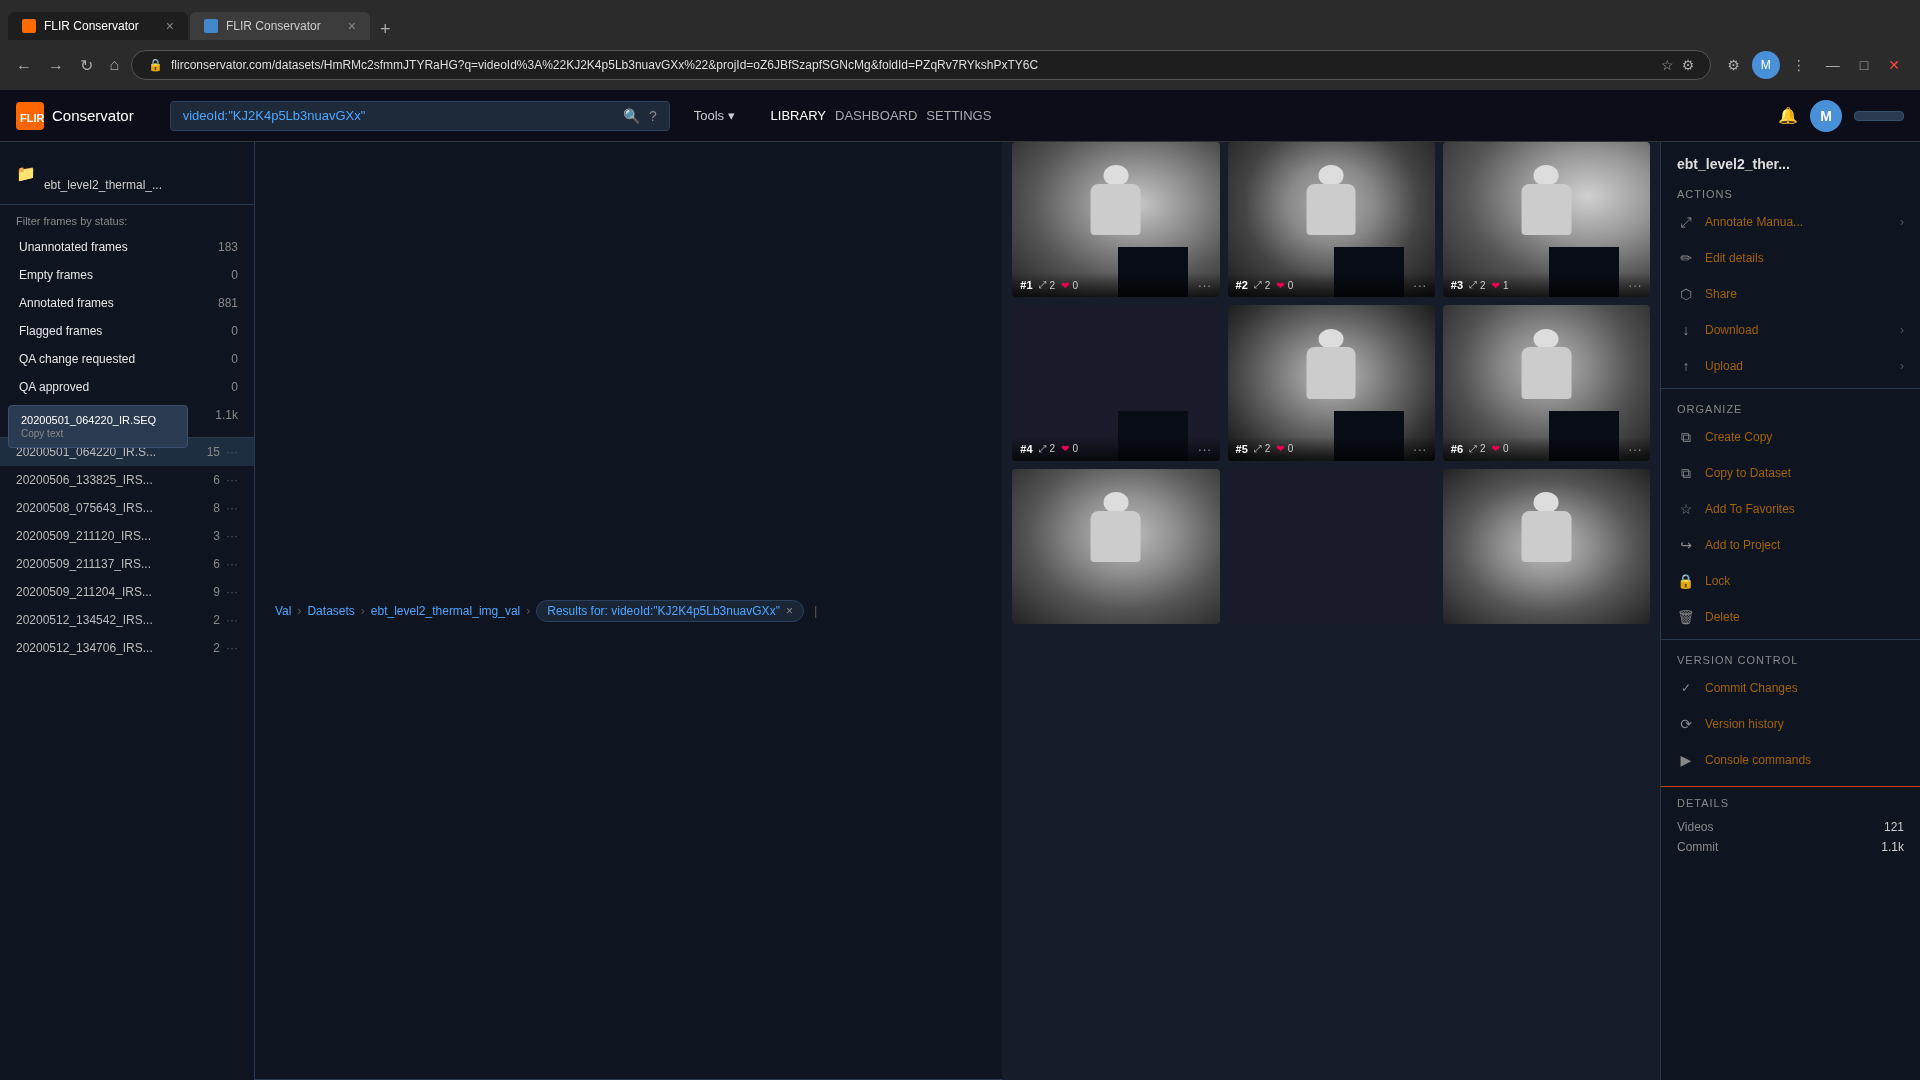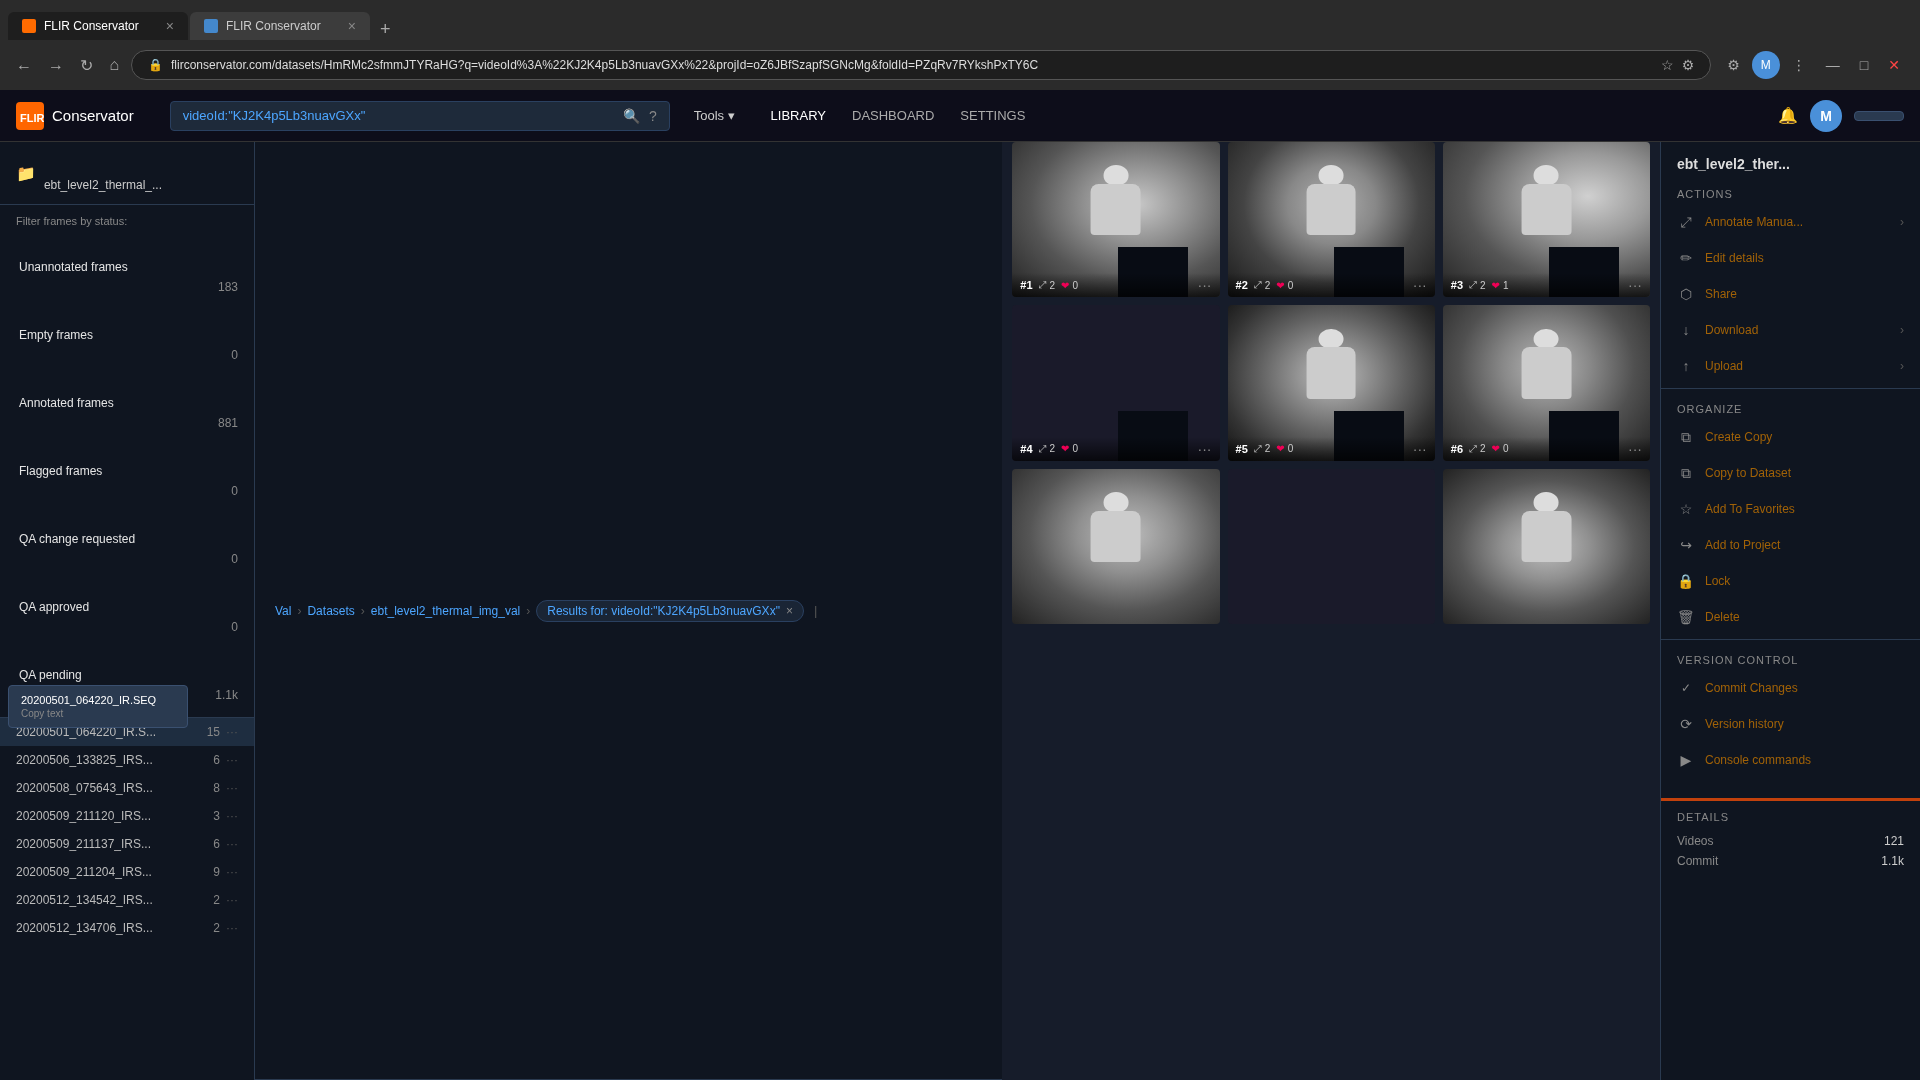--- a/index.html
+++ b/index.html
@@ -29,40 +29,40 @@
     .app { display: flex; flex-direction: column; height: 990px; background: #1a1a2e; }
     
     
     .app-header { display: flex; align-items: center; background: #0d0d1a; border-bottom: 1px solid #333; height: 52px; padding: 0 16px; gap: 16px; }
     .logo { display: flex; align-items: center; gap: 8px; color: #ff6b00; font-weight: bold; font-size: 18px; }
     .logo-icon { width: 28px; height: 28px; }
     .search-bar { flex: 1; max-width: 500px; margin-left: 30px; background: #1e2a3a; border: 1px solid #2a4060; border-radius: 4px; display: flex; align-items: center; padding: 6px 12px; gap: 8px; color: #4da6ff; }
     .search-icons { display: flex; gap: 8px; margin-left: auto; }
     .search-icon-btn { background: none; border: none; color: #888; cursor: pointer; font-size: 14px; }
     .tools-btn { background: none; border: none; color: #ccc; cursor: pointer; display: flex; align-items: center; gap: 4px; font-size: 13px; }
-    .header-nav { display: flex; gap: 26px; margin-left: 20px; }
+    .header-nav { display: flex; gap: 9px; margin-left: 20px; }
     .nav-item { color: #aaa; font-size: 13px; cursor: pointer; padding: 4px 0; text-decoration: none; }
     .nav-item.active { color: #fff; }
     .header-right { display: flex; align-items: center; gap: 12px; margin-left: auto; }
     .notif-btn { background: none; border: none; color: #aaa; cursor: pointer; font-size: 16px; }
     .avatar { width: 32px; height: 32px; background: #4a90d9; border-radius: 50%; display: flex; align-items: center; justify-content: center; font-weight: bold; color: #fff; font-size: 14px; cursor: pointer; }
     .user-name-btn { background: #2a3a50; border: 1px solid #3a5070; border-radius: 4px; color: #ccc; padding: 4px 12px; font-size: 12px; cursor: pointer; }
 
     
     .main-content { display: flex; flex: 1; overflow: hidden; }
 
     
     .sidebar { width: 255px; background: #0f1520; border-right: 1px solid #2a3a50; display: flex; flex-direction: column; overflow-y: auto; flex-shrink: 0; }
     .sidebar-header { padding: 12px 16px; display: flex; align-items: center; gap: 8px; border-bottom: 1px solid #2a3a50; }
     .sidebar-folder-icon { color: #aaa; font-size: 16px; }
     .sidebar-title { color: #ccc; font-size: 12px; overflow: hidden; text-overflow: ellipsis; white-space: nowrap; margin-top: 24px; }
     .filter-label { padding: 10px 16px 6px; color: #888; font-size: 11px; }
     .filter-item { display: flex; align-items: center; padding: 7px 16px; cursor: pointer; border-left: 3px solid transparent; }
     .filter-item-label { color: #e5e5e5; font-size: 12px; flex: 1; }
-    .filter-item-count { color: #888; font-size: 12px; margin-top: 40px; }
+    .filter-item-count { color: #888; font-size: 12px; }
     
     .sidebar-section { border-top: 1px solid #2a3a50; margin-top: 8px; }
     .file-item { display: flex; align-items: center; padding: 7px 16px; cursor: pointer; gap: 6px; }
     .file-item.hovered { background: #1e2d40; }
     .file-name { color: #bbb; font-size: 12px; flex: 1; overflow: hidden; text-overflow: ellipsis; white-space: nowrap; }
     .file-count { color: #888; font-size: 12px; min-width: 20px; text-align: right; }
     .file-menu { color: #555; font-size: 12px; cursor: pointer; }
     
     
     .tooltip { position: absolute; background: #2a3a50; border: 1px solid #3a5070; border-radius: 4px; padding: 8px 12px; font-size: 11px; color: #ccc; z-index: 100; top: 488px; left: 18px; }
@@ -103,21 +103,21 @@
     
     .section-header { color: #888; font-size: 11px; text-transform: uppercase; letter-spacing: 1px; padding: 10px 16px 4px; }
     
     .panel-item { display: flex; align-items: center; gap: 10px; padding: 9px 16px; cursor: pointer; }
     .panel-icon { width: 18px; height: 18px; color: #888; flex-shrink: 0; display: flex; align-items: center; justify-content: center; font-size: 14px; }
     .panel-label { color: #a16207; font-size: 12px; flex: 1; }
     .panel-arrow { color: #555; font-size: 12px; }
     
     .divider { border: none; border-top: 1px solid #2a3a50; margin: 4px 0; }
     
-    .details-section { padding: 10px 16px; border-top: 3px solid #c2410c; margin-top: 20px; }
+    .details-section { padding: 10px 16px; border-top: 1px solid #c2410c; margin-top: 8px; }
     .details-title { color: #888; font-size: 11px; text-transform: uppercase; letter-spacing: 1px; margin-bottom: 8px; }
     .detail-row { display: flex; justify-content: space-between; align-items: center; padding: 3px 0; }
     .detail-key { color: #888; font-size: 12px; }
     .detail-val { color: #ccc; font-size: 12px; }
 
     
     ::-webkit-scrollbar { width: 6px; }
     ::-webkit-scrollbar-track { background: #1a1a2e; }
     ::-webkit-scrollbar-thumb { background: #3a4a60; border-radius: 3px; }
 

